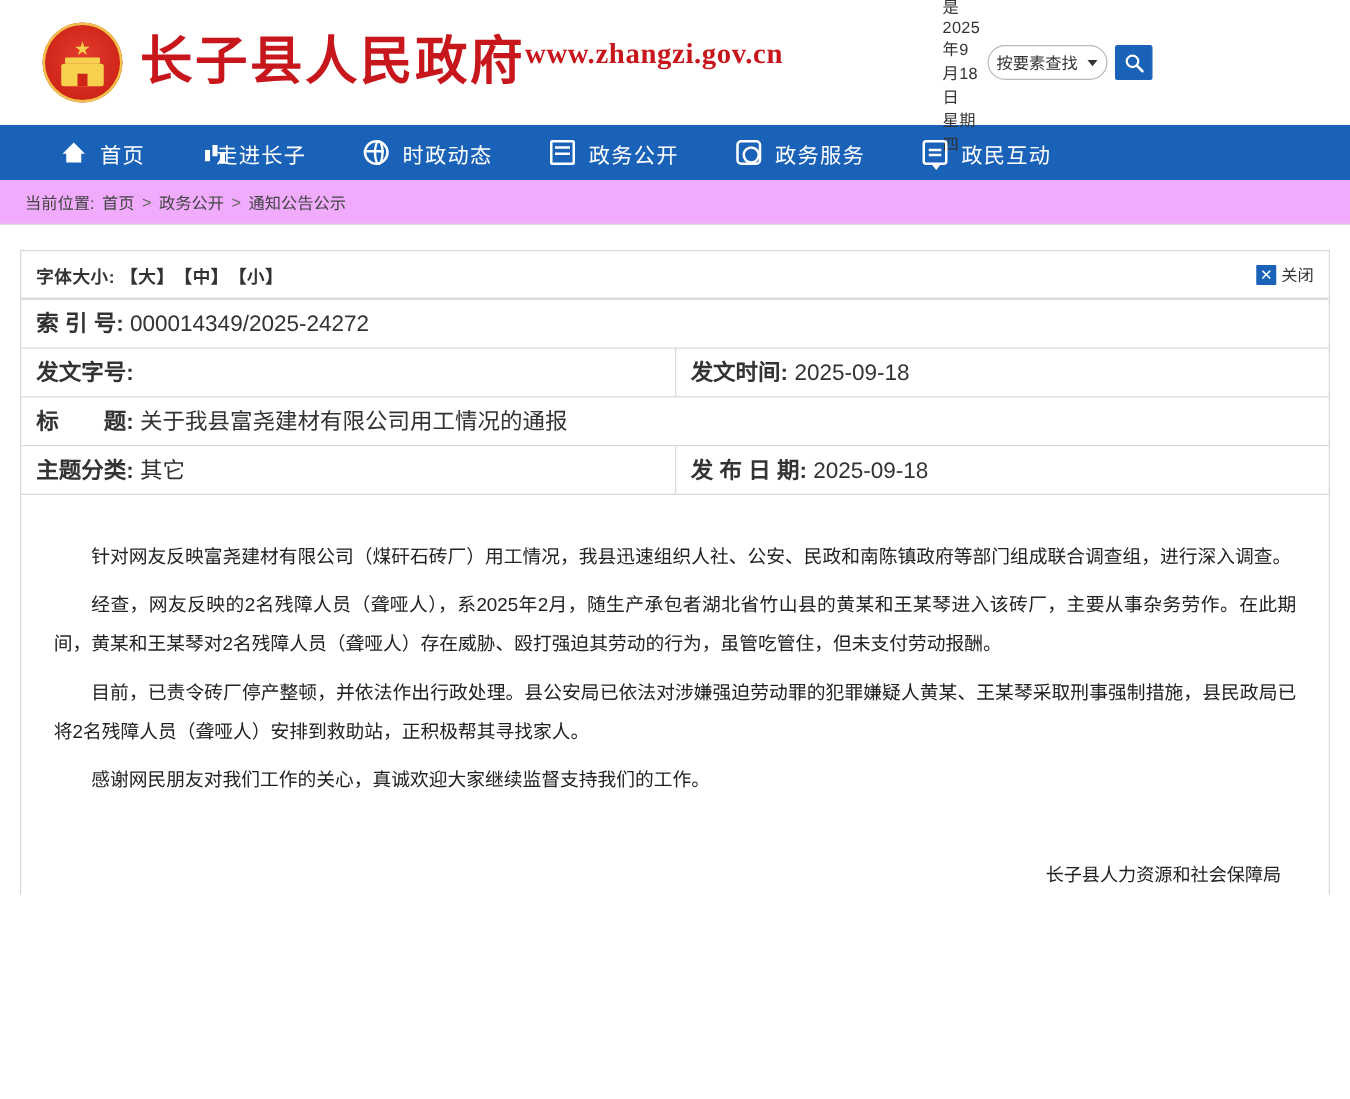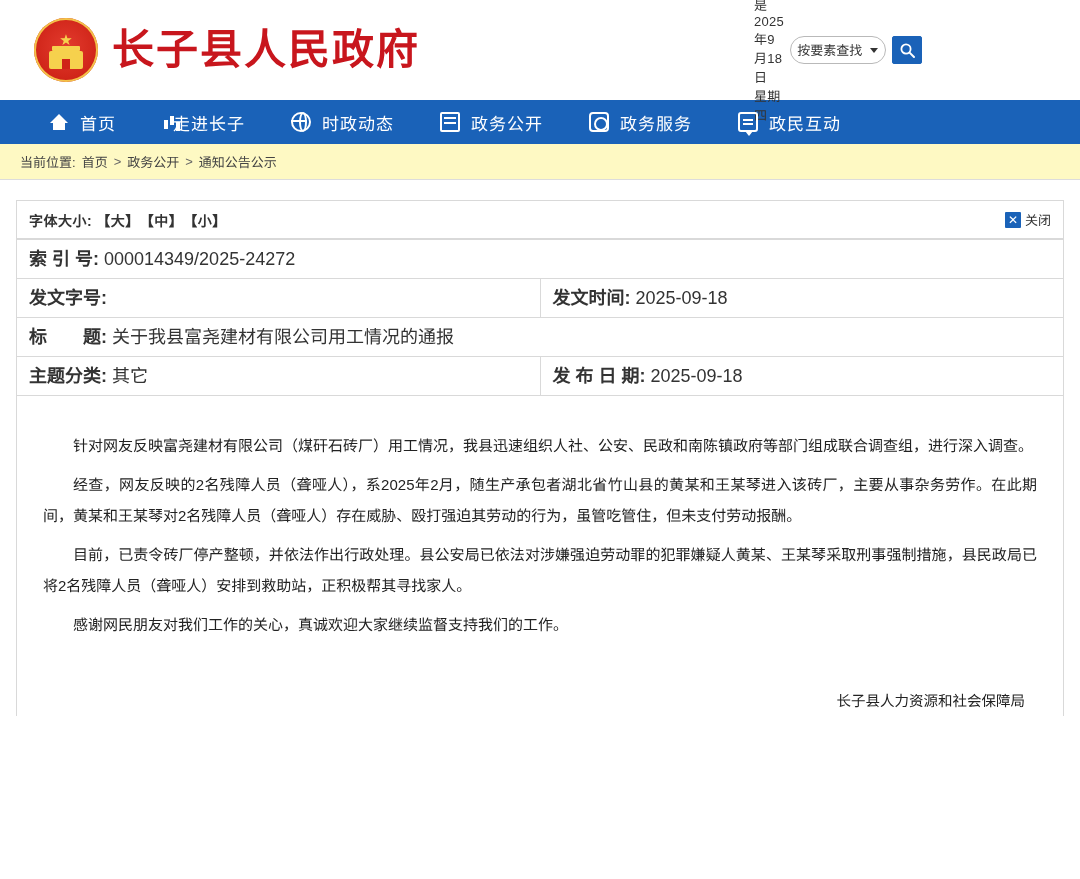--- a/index.html
+++ b/index.html
@@ -266,21 +266,21 @@
   }
 
   
   .breadcrumb {
     height: 36px;
     display: flex;
     align-items: center;
     padding: 0 0 0 20px;
     font-size: 13px;
     color: #444;
-    background: #fef9c3;
+    background: #f0abfc;
     border-bottom: 1px solid #dcdcdc;
   }
   .breadcrumb .sep { margin: 0 6px; color: #666; }
 
   
   .content {
     padding: 20px 16px 0 16px;
   }
   .card {
     border: 1px solid #d9d9d9;
@@ -363,20 +363,21 @@
 <div class="page">
 
   <div class="header">
     <div class="logo-block">
       <div class="emblem">
         <span class="star">★</span>
         <span class="gate"></span>
       </div>
       <div class="site-title">
         <div class="cn">长子县人民政府</div>
+        <div class="url">www.zhangzi.gov.cn</div>
       </div>
     </div>
 
     <div class="header-right">
       <div class="today">今天是2025年9月18日 星期四</div>
       <div class="search-row">
         <span class="select-wrap">
           <select class="search-select">
             <option>按要素查找</option>
           </select>

